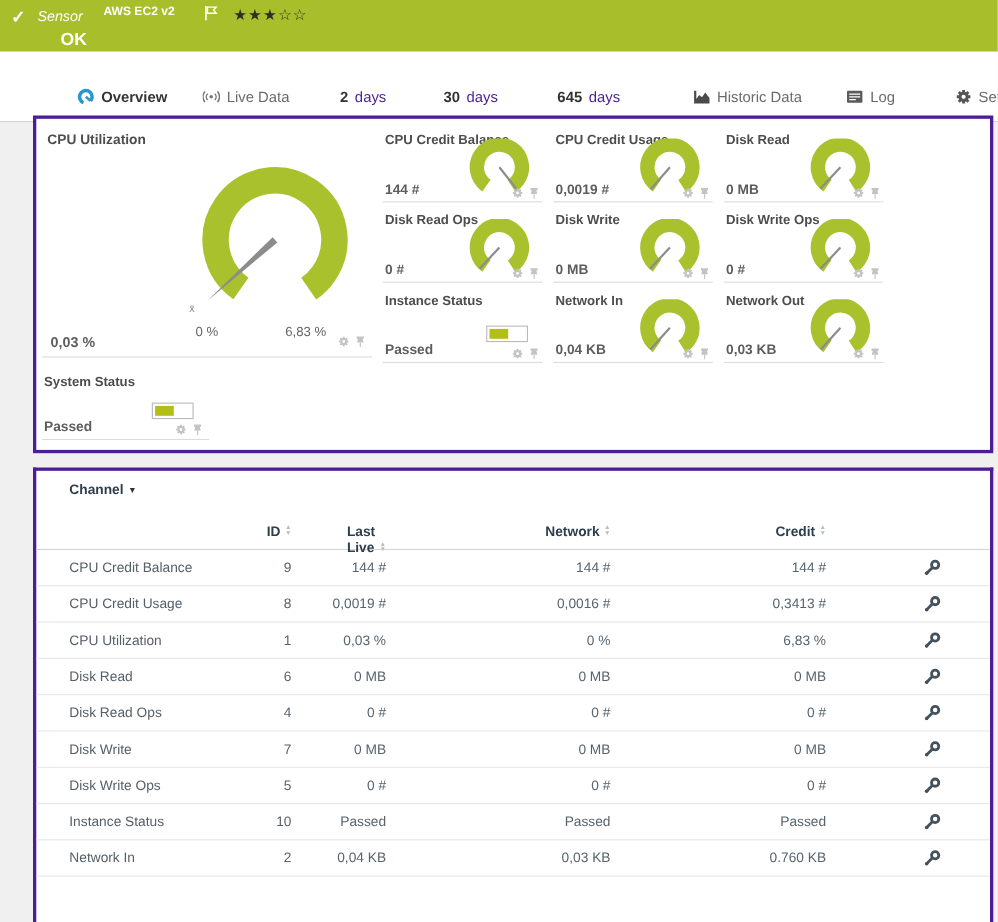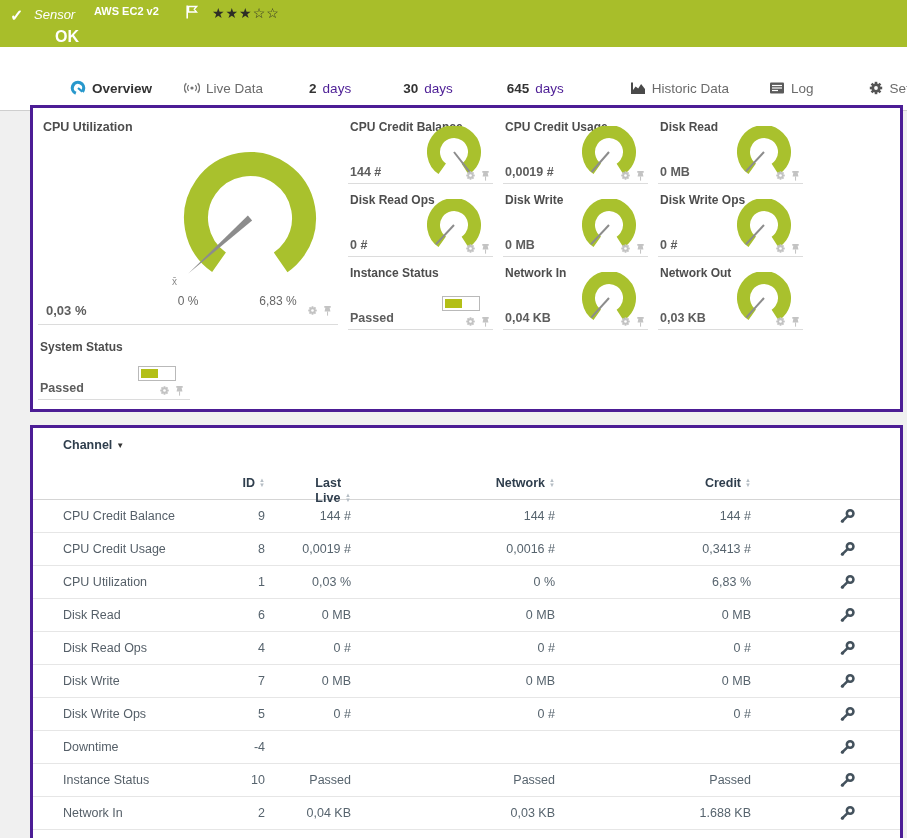--- a/index.html
+++ b/index.html
@@ -475,42 +475,32 @@
     <div class="cell ch">Disk Write Ops</div>
     <div class="cell right">5</div>
     <div class="cell right">0 #</div>
     <div class="cell right">0 #</div>
     <div class="cell right">0 #</div>
     <svg class="wrench">
         <use href="#i-wrench"></use>
       </svg>
   </div>
   <div class="trow">
-    <div class="cell ch">Downtime</div>
-    <div class="cell right">-4</div>
-    <div class="cell right"></div>
-    <div class="cell right"></div>
-    <div class="cell right"></div>
-    <svg class="wrench">
-        <use href="#i-wrench"></use>
-      </svg>
-  </div>
-  <div class="trow">
     <div class="cell ch">Instance Status</div>
     <div class="cell right">10</div>
     <div class="cell right">Passed</div>
     <div class="cell right">Passed</div>
     <div class="cell right">Passed</div>
     <svg class="wrench">
         <use href="#i-wrench"></use>
       </svg>
   </div>
   <div class="trow">
     <div class="cell ch">Network In</div>
     <div class="cell right">2</div>
     <div class="cell right">0,04 KB</div>
     <div class="cell right">0,03 KB</div>
-    <div class="cell right">1.688 KB</div>
+    <div class="cell right">0.760 KB</div>
     <svg class="wrench">
         <use href="#i-wrench"></use>
       </svg>
   </div>
 </div>
 
 </body></html>

